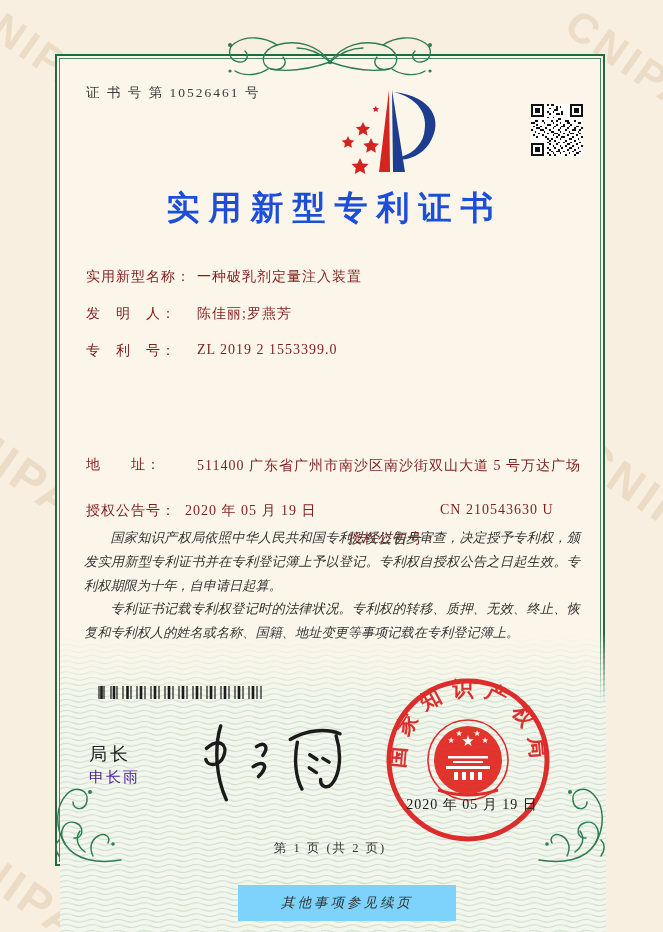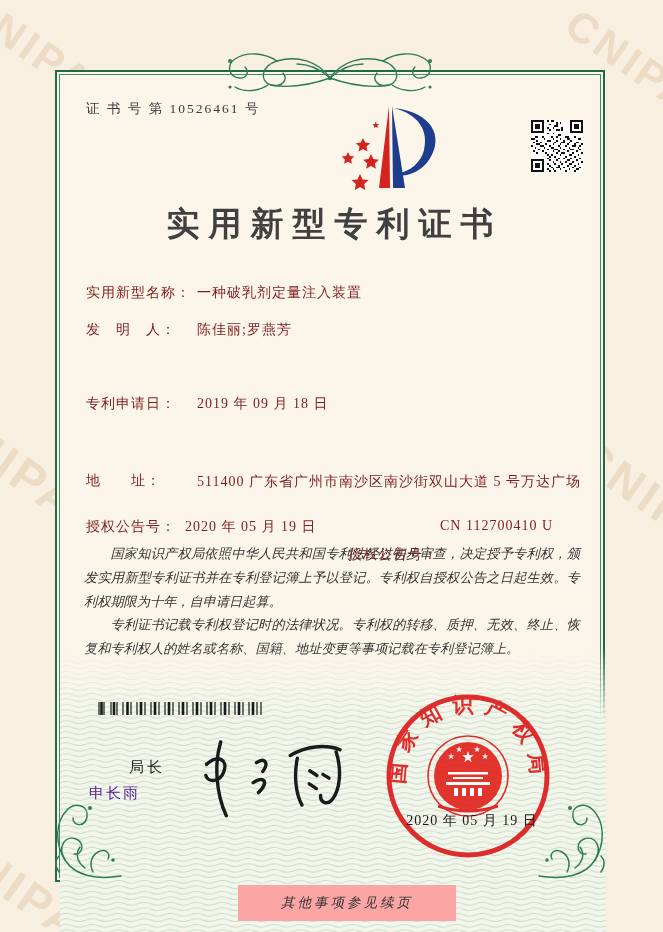--- a/index.html
+++ b/index.html
@@ -9,65 +9,65 @@
     font-family:"Liberation Serif","DejaVu Serif",serif;
     color:#2e2e2e;
   }
   .wm{
     position:absolute;font-family:"Liberation Sans","DejaVu Sans",sans-serif;
     font-weight:bold;color:rgba(200,163,120,0.26);letter-spacing:4px;
     transform:rotate(35deg);transform-origin:left top;white-space:nowrap;
     pointer-events:none;z-index:0;
   }
   .frame{
-    position:absolute;left:55px;top:70px;width:550px;height:812px;
+    position:absolute;left:55px;top:54px;width:550px;height:812px;
     border:2px solid #1f6b45;box-sizing:border-box;background:#fcf6ea;z-index:1;padding-left:30px;
   }
   .frame-inner{position:absolute;inset:2px;border:1px solid rgba(31,107,69,.8);pointer-events:none;}
   .content{position:absolute;inset:0;}
   .ornament-top{position:absolute;left:130px;top:-21px;width:286px;height:46px;z-index:3;}
   .ornament-corner{position:absolute;width:80px;height:86px;z-index:3;}
   .ornament-bl{left:-12px;bottom:-6px;}
   .ornament-br{right:-12px;bottom:-6px;transform:scaleX(-1);}
   .cert-no{position:absolute;left:29px;top:28px;font-size:13.5px;letter-spacing:2px;color:#3a3a3a;}
   .logo{position:absolute;left:276px;top:30px;width:120px;height:96px;}
   .qr{position:absolute;left:474px;top:48px;width:52px;height:52px;}
   .title{
     position:absolute;left:0;top:130px;width:100%;text-align:center;
-    font-size:33px;font-weight:bold;letter-spacing:9px;text-indent:9px;color:#404040;
+    font-size:33px;font-weight:bold;letter-spacing:9px;text-indent:9px;color:#1d4ed8;
   }
   .row{position:absolute;left:29px;display:flex;font-size:14px;letter-spacing:1px;color:#7f1d1d;white-space:nowrap;}
   .row .lbl{width:99px;flex:none;}
   .row .val{flex:none;margin-left:12px;}
   .addr-val div{line-height:20px;}
   .r1{top:212px}.r2{top:249px}.r3{top:286px}.r4{top:323px}.r5{top:360px}
   .r6{top:400px}.r7{top:446px}
   .r7 .val1{width:163px;flex:none;}
   .r7 .lbl2{flex:none;margin-right:2px;margin-top:28px;}
   .legal{
     position:absolute;left:27px;top:470px;width:496px;
     font-size:13.2px;font-style:italic;line-height:1.8;text-align:justify;color:#333;
   }
   .legal p{margin:0;text-indent:2em;}
   .waves{position:absolute;left:3px;right:3px;top:576px;bottom:3px;z-index:1;
     -webkit-mask-image:linear-gradient(to bottom,transparent,black 70px);
     mask-image:linear-gradient(to bottom,transparent,black 70px);}
   .barcode{position:absolute;left:39px;top:630px;width:167px;height:13px;z-index:2;}
-  .director-label{position:absolute;left:32px;top:686px;font-size:15px;letter-spacing:3px;z-index:2;
-    font-family:"Liberation Sans","DejaVu Sans",sans-serif;color:#222;margin-left:40px;}
+  .director-label{position:absolute;left:32px;top:686px;font-size:18px;letter-spacing:3px;z-index:2;
+    font-family:"Liberation Sans","DejaVu Sans",sans-serif;color:#222;}
   .director-name{position:absolute;left:32px;top:712px;font-size:15px;letter-spacing:2px;z-index:2;
     font-family:"Liberation Sans","DejaVu Sans",sans-serif;color:#4c1d95;}
   .signature{position:absolute;left:138px;top:662px;width:160px;height:88px;z-index:2;transform:rotate(-2deg);}
   .seal{position:absolute;left:327px;top:620px;width:168px;height:168px;z-index:3;}
   .seal-date{position:absolute;left:330px;top:740px;width:170px;text-align:center;z-index:4;
     font-size:14px;color:#1c1c1c;letter-spacing:1px;}
   .page-num{position:absolute;left:0;top:784px;width:100%;text-align:center;font-size:12.5px;
     letter-spacing:2px;color:#333;z-index:2;}
   .continuation{
-    position:absolute;left:238px;top:885px;width:218px;height:36px;background:#fca5a5;
+    position:absolute;left:238px;top:885px;width:218px;height:36px;background:#7dd3fc;
     display:flex;align-items:center;justify-content:center;z-index:2;
     font-size:13.5px;font-style:italic;letter-spacing:3px;color:#333;
   }
 </style>
 </head>
 <body>
 
 <div class="wm" style="left:-18px;top:-16px;font-size:42px;">CNIPA</div>
 <div class="wm" style="left:584px;top:0px;font-size:42px;">CNIPA</div>
 <div class="wm" style="left:-46px;top:392px;font-size:48px;">CNIPA</div>
@@ -170,35 +170,35 @@
     <div class="title">实用新型专利证书</div>
 
     <div class="row r1">
       <span class="lbl">实用新型名称：</span>
       <span class="val">一种破乳剂定量注入装置</span>
     </div>
     <div class="row r2">
       <span class="lbl">发　明　人：</span>
       <span class="val">陈佳丽;罗燕芳</span>
     </div>
-    <div class="row r4">
-      <span class="lbl">专利申请日：</span>
-      <span class="val">2019 年 09 月 18 日</span>
+    <div class="row r3">
+      <span class="lbl">专　利　号：</span>
+      <span class="val">ZL 2019 2 1553399.0</span>
     </div>
     <div class="row r6">
       <span class="lbl">地　　址：</span>
       <span class="val addr-val">
         <div>511400 广东省广州市南沙区南沙街双山大道 5 号万达广场</div>
       </span>
     </div>
     <div class="row r7">
       <span class="lbl">授权公告号：</span>
       <span class="val1">2020 年 05 月 19 日</span>
       <span class="lbl2">授权公告号：</span>
-      <span>CN 112700410 U</span>
+      <span>CN 210543630 U</span>
     </div>
 
     <div class="legal">
       <p>国家知识产权局依照中华人民共和国专利法经过初步审查，决定授予专利权，颁发实用新型专利证书并在专利登记簿上予以登记。专利权自授权公告之日起生效。专利权期限为十年，自申请日起算。</p>
       <p>专利证书记载专利权登记时的法律状况。专利权的转移、质押、无效、终止、恢复和专利权人的姓名或名称、国籍、地址变更等事项记载在专利登记簿上。</p>
     </div>
 
     <svg class="barcode" viewBox="0 0 167 13" preserveAspectRatio="none">
       <g stroke="#1a1a1a">
         <path stroke-width="1.2" d="M3,0V13M8,0V13M15,0V13M21,0V13M27,0V13M35,0V13M41,0V13M49,0V13M55,0V13M63,0V13M69,0V13M77,0V13M83,0V13M91,0V13M97,0V13M105,0V13M111,0V13M119,0V13M125,0V13M133,0V13M139,0V13M147,0V13M153,0V13M161,0V13M165,0V13"></path>
@@ -249,16 +249,17 @@
           <rect x="62" y="90" width="44" height="3"></rect>
           <rect x="70" y="96" width="4" height="8"></rect>
           <rect x="78" y="96" width="4" height="8"></rect>
           <rect x="86" y="96" width="4" height="8"></rect>
           <rect x="94" y="96" width="4" height="8"></rect>
         </g>
       </g>
     </svg>
     <div class="seal-date">2020 年 05 月 19 日</div>
 
+    <div class="page-num">第 1 页 (共 2 页)</div>
   </div>
 </div>
 
 <div class="continuation">其他事项参见续页</div>
 
 </body></html>

